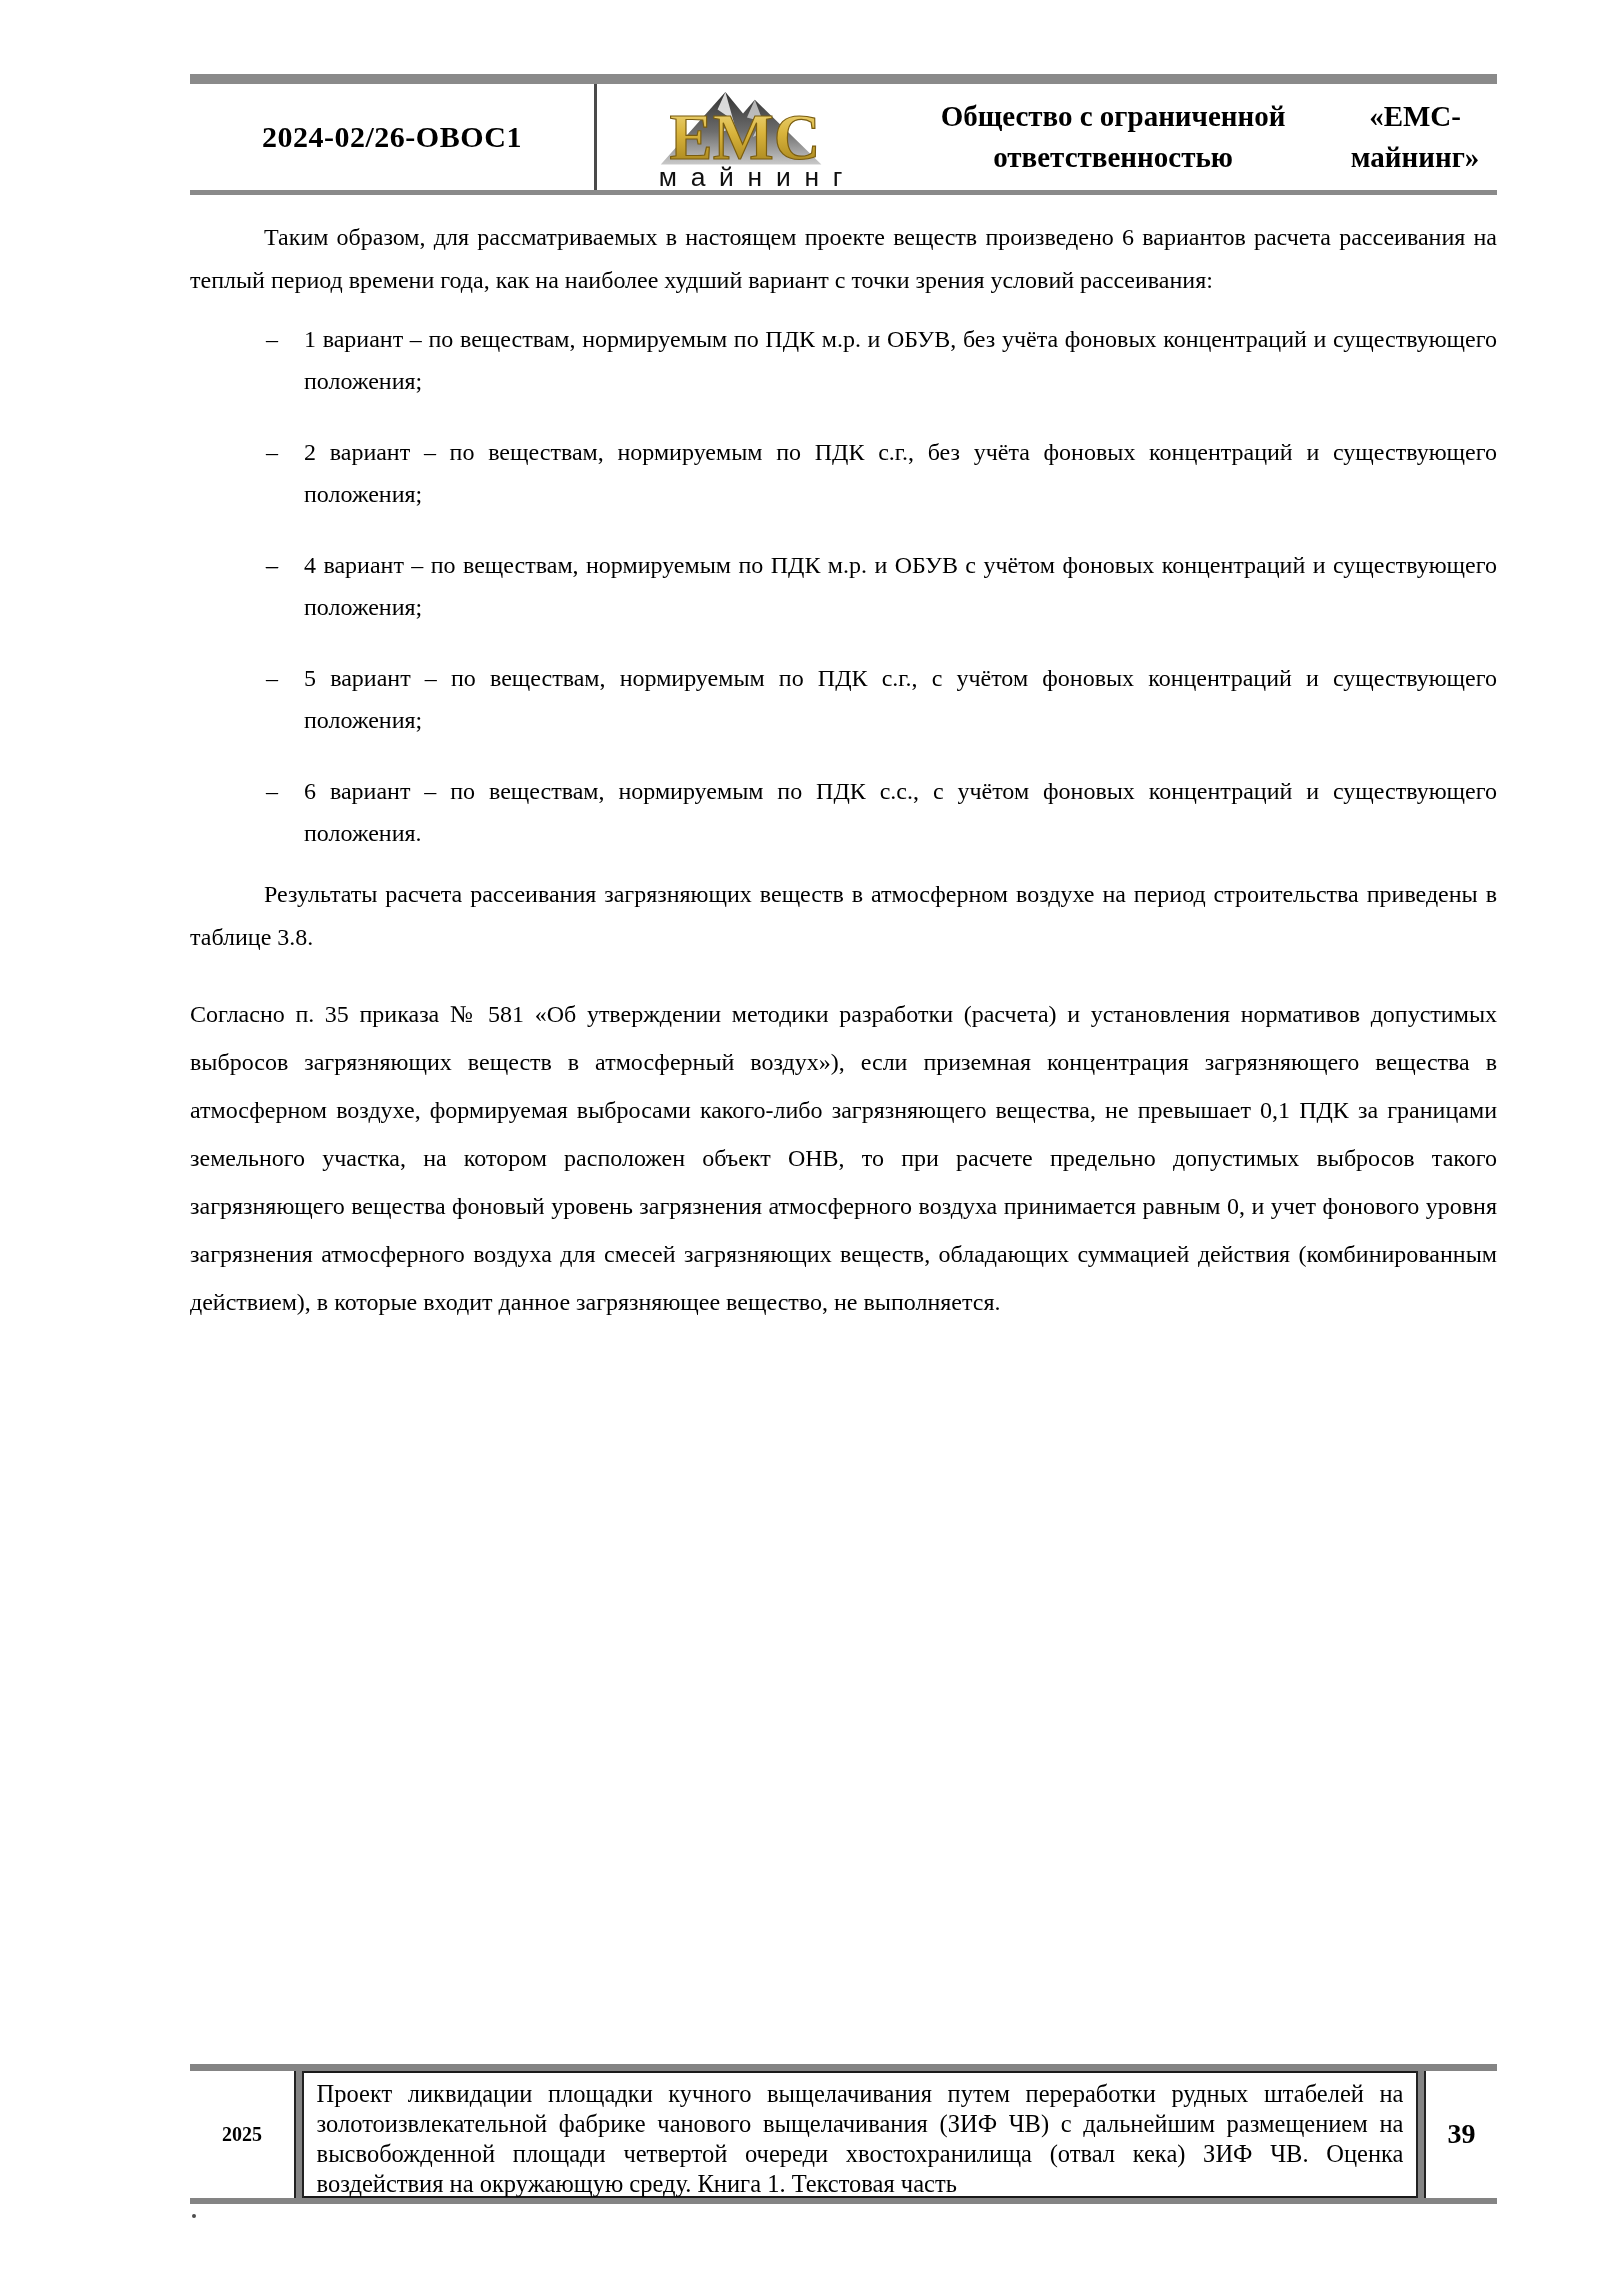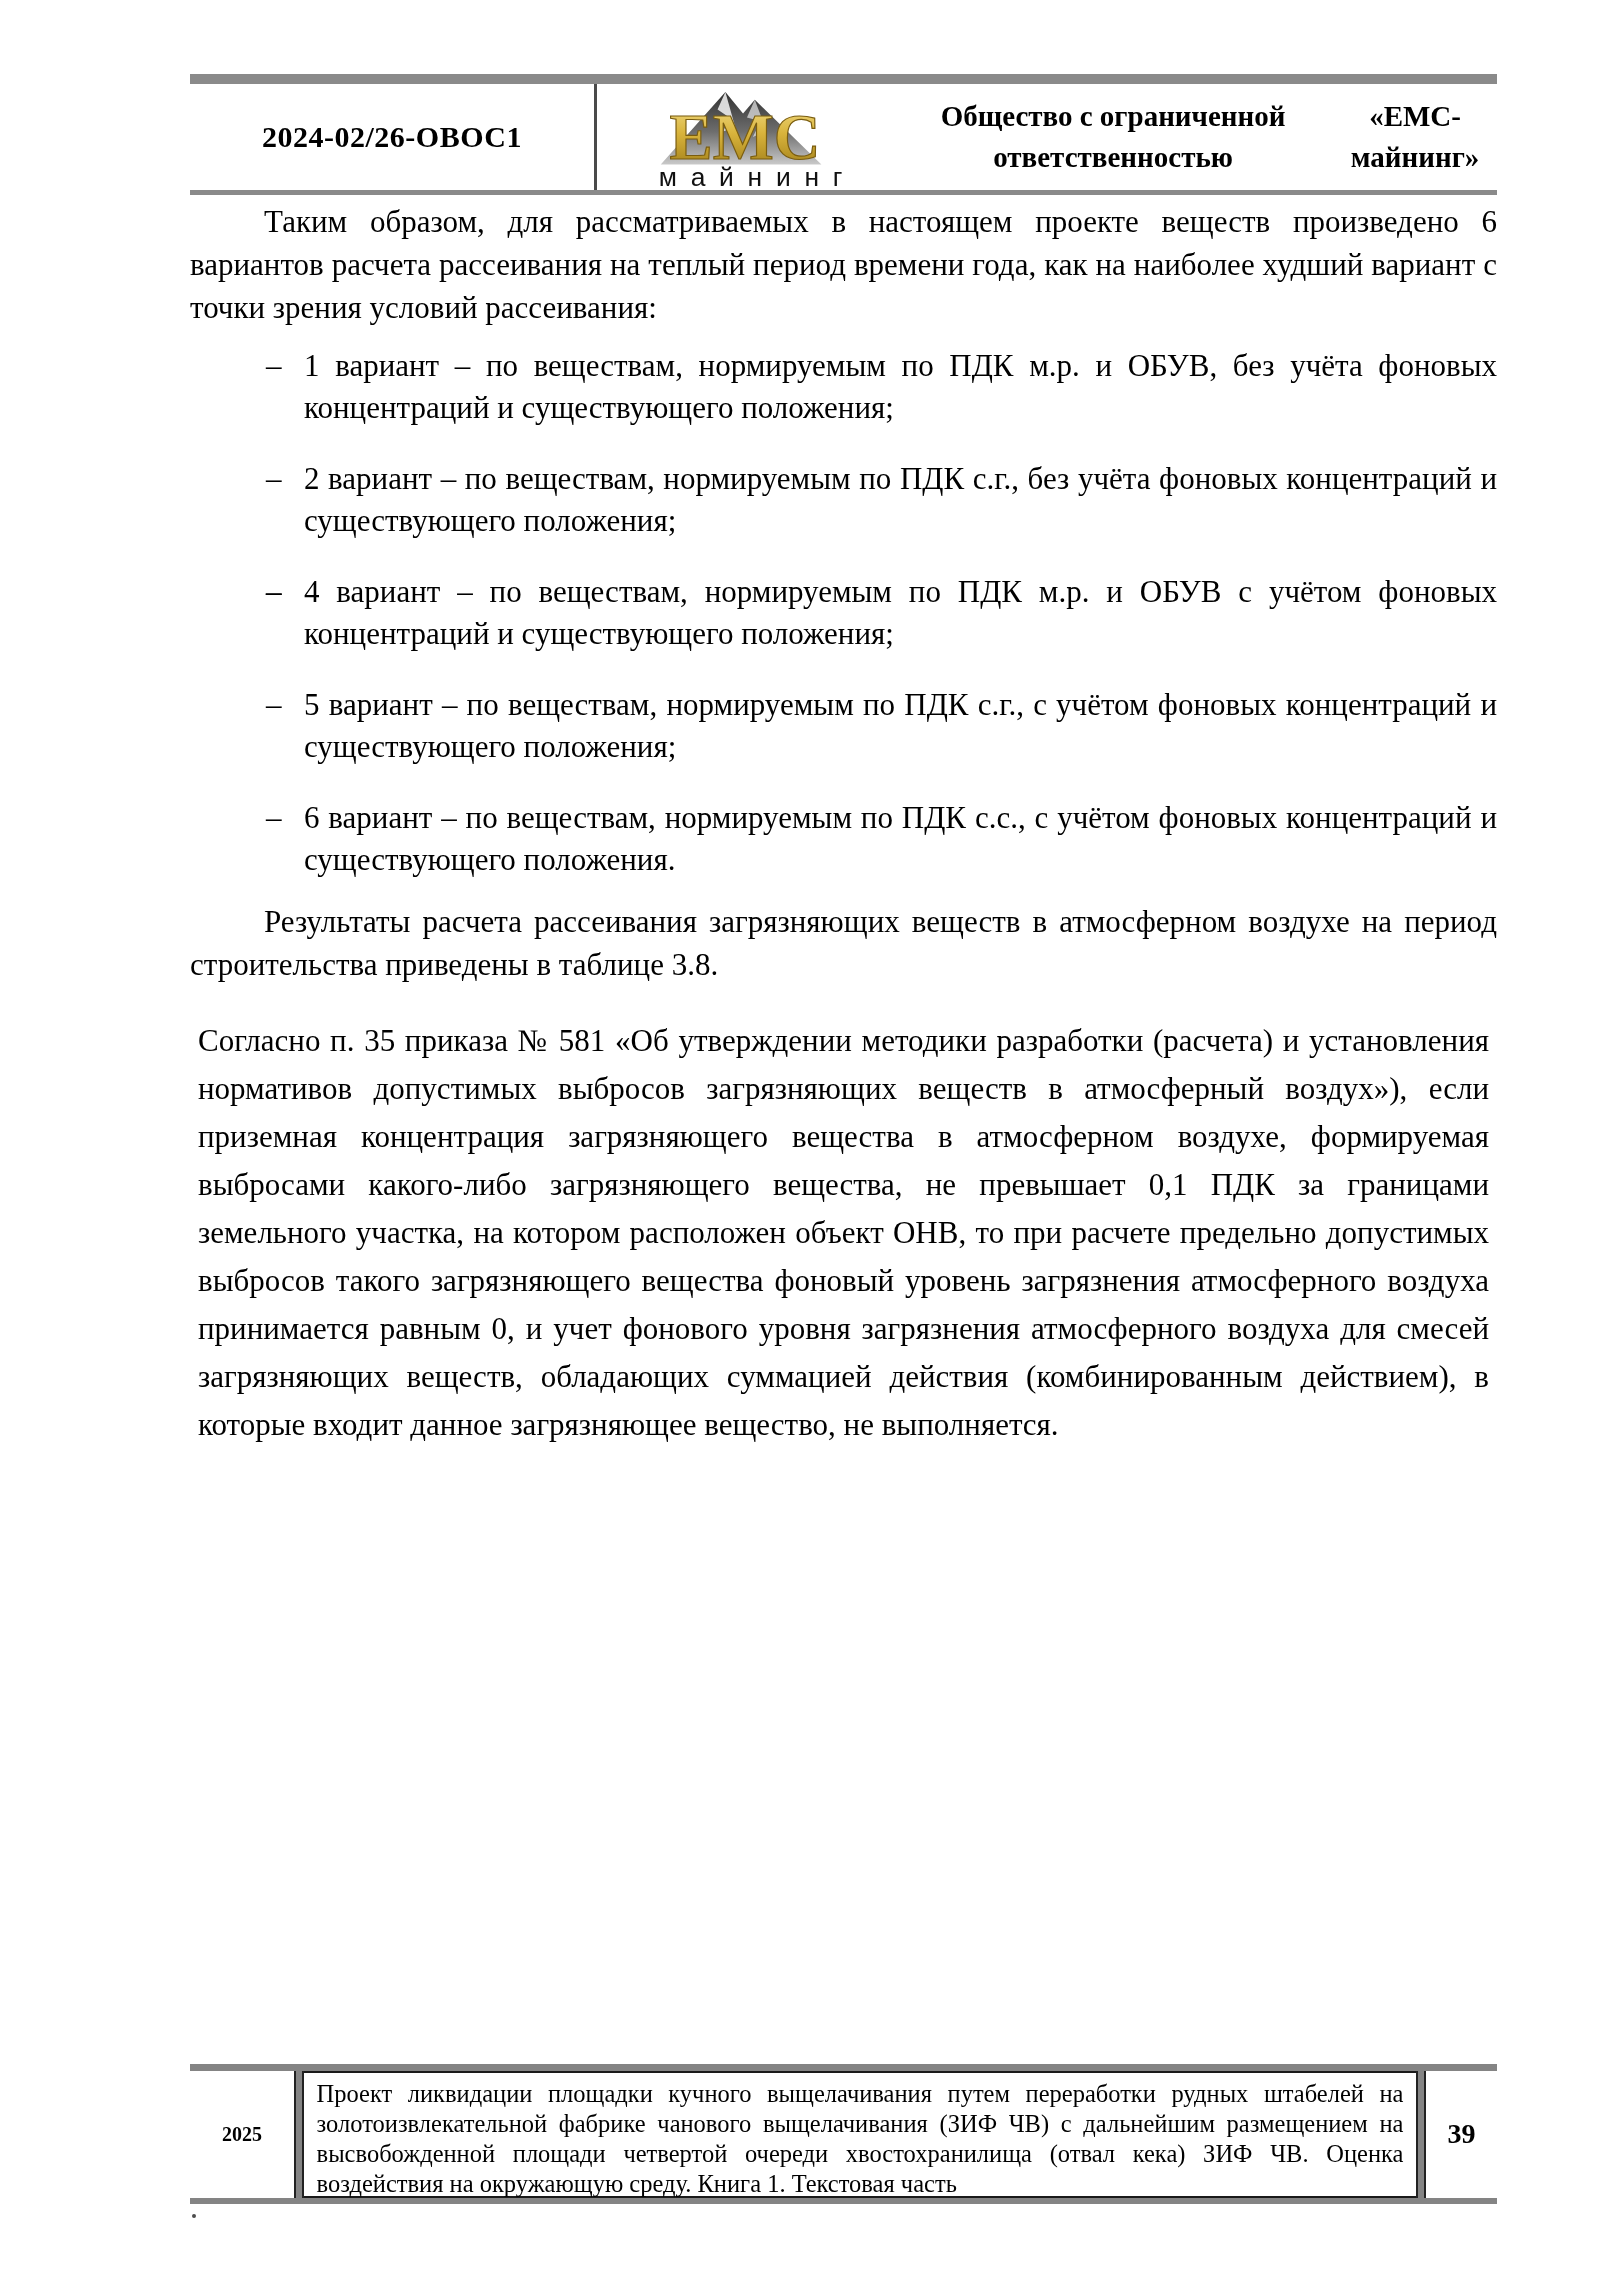--- a/index.html
+++ b/index.html
@@ -38,34 +38,34 @@
     font-weight: bold; font-size: 29px; line-height: 41px; text-align: center;
   }
   .logo-svg { display: block; }
   .logo-sub {
     font-family: "Liberation Sans", sans-serif;
     letter-spacing: 14px; font-size: 27px; fill: #111;
   }
 
   
   .content {
-    position: absolute; left: 190px; top: 200px; width: 1307px;
-    font-size: 31px; text-align: justify;
+    position: absolute; left: 190px; top: 216px; width: 1307px;
+    font-size: 24px; text-align: justify;
     hyphens: manual;
   }
   .para-intro  { margin: 0 0 15.7px 0; line-height: 43px; text-indent: 74px; }
   .variants    { margin: 0 0 19.6px 0; }
   .variant-item {
     position: relative; padding-left: 114px;
     line-height: 42px; margin: 0 0 29px 0;
   }
   .variant-item:last-child { margin-bottom: 0; }
   .variant-dash { position: absolute; left: 76px; }
   .para-results { margin: 0 0 31px 0; line-height: 43px; text-indent: 74px; }
-  .para-note    { margin: 8px; line-height: 48px; }
+  .para-note    { margin: 0; line-height: 48px; }
 
   
   .footer { position: absolute; left: 190px; top: 2064px; width: 1307px; }
   .f-topbar { height: 6.9px; background: #848484; }
   .f-row {
     display: flex; align-items: stretch; height: 127px;
     border-bottom: 6.9px solid #848484;
   }
   .f-year {
     flex: 0 0 104px;

